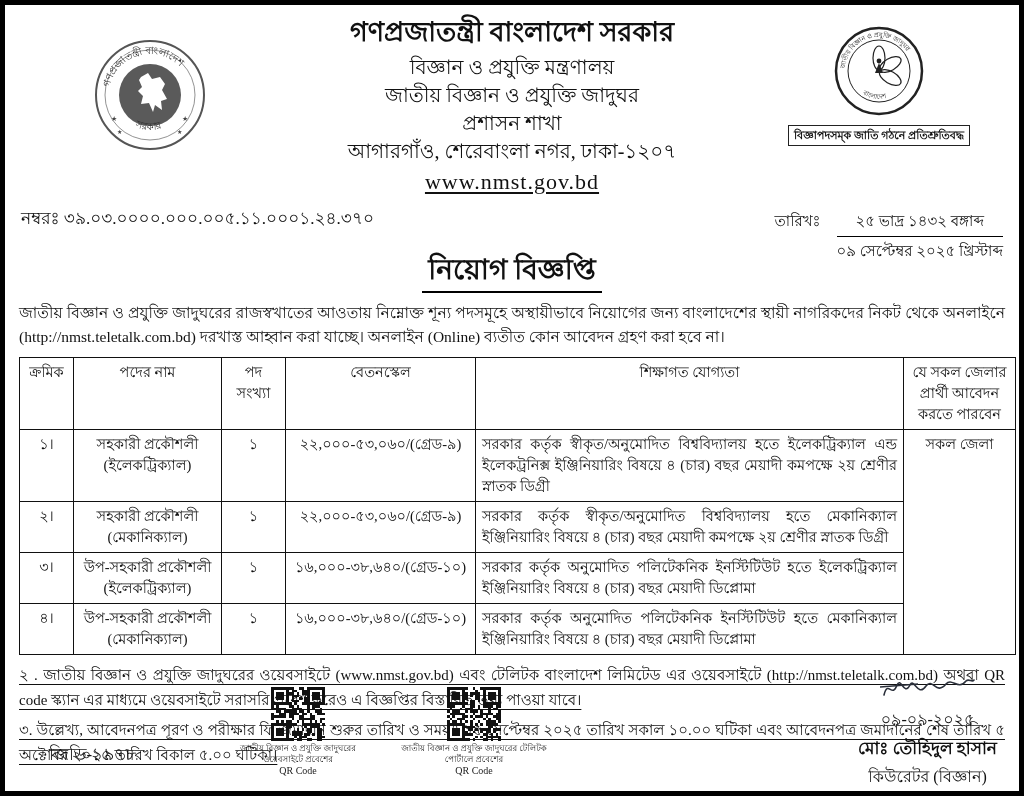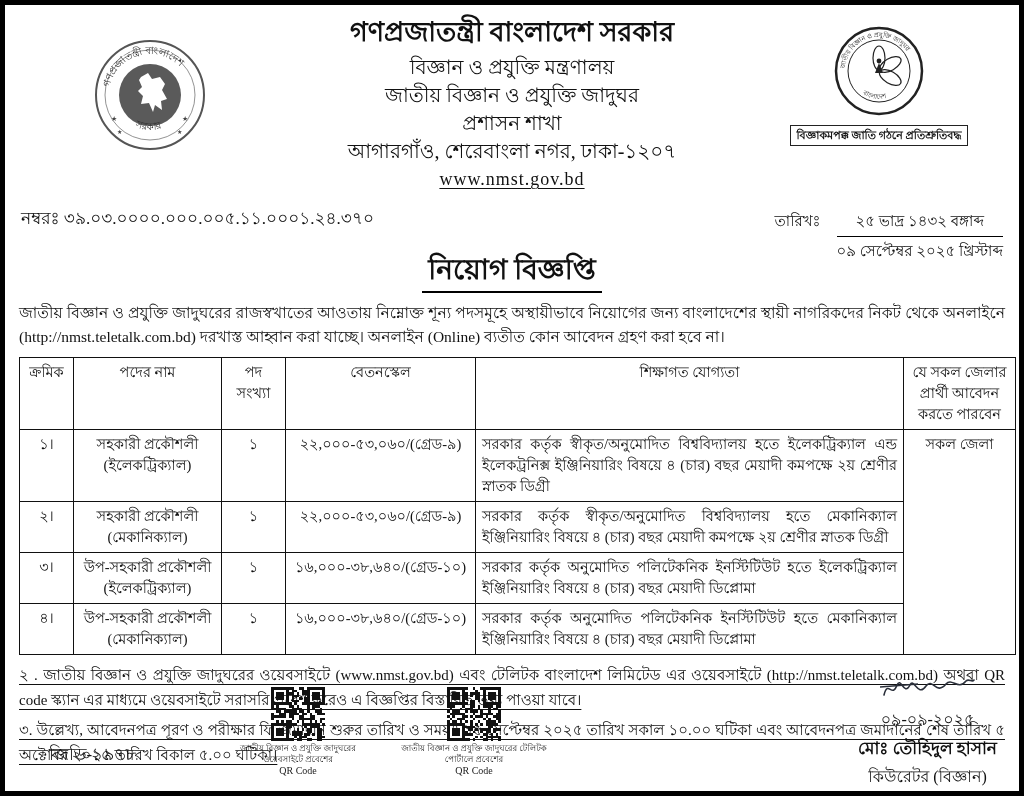--- a/index.html
+++ b/index.html
@@ -17,21 +17,21 @@
   .header{position:relative;height:196px;}
   .seal-left{position:absolute;left:86px;top:26px;width:118px;height:134px;}
   .seal-right{position:absolute;right:36px;top:20px;width:208px;text-align:center;}
   .seal-right .motto-box{
     display:inline-block;border:1.5px solid #222;padding:3px 5px;margin-top:4px;
     font-size:11px;line-height:1.2;font-weight:bold;color:#111;
   }
   .head-center{width:560px;margin:0 auto;padding-top:10px;text-align:center;line-height:1.3;}
   .h-gov{font-size:27px;font-weight:bold;margin-bottom:4px;}
   .h-line{font-size:20px;margin-bottom:2px;}
-  .h-web{font-size:18px;margin-top:4px;text-decoration:underline;text-underline-offset:3px;letter-spacing:1px;}
+  .h-web{font-size:22px;margin-top:4px;text-decoration:underline;text-underline-offset:3px;letter-spacing:1px;}
   
   .memo-row{position:relative;height:52px;}
   .memo-no{position:absolute;left:16px;top:4px;font-size:17px;}
   .date-block{position:absolute;right:16px;top:8px;display:flex;gap:16px;font-size:15px;align-items:flex-start;}
   .date-stack{text-align:center;}
   .date-stack .d-top{border-bottom:1.2px solid #000;padding:0 6px 2px 6px;}
   .date-stack .d-bot{padding-top:2px;}
   
   .title-wrap{text-align:center;margin-top:0px;}
   .doc-title{
@@ -113,21 +113,21 @@
         <circle cx="46" cy="36" r="2.4" fill="#222"></circle>
         <path id="musArcTop" d="M 12,46 A 34,34 0 1 1 80,46" fill="none"></path>
         <path id="musArcBot" d="M 18,46 A 28,28 0 0 0 74,46" fill="none"></path>
         <text font-size="6.6" fill="#222" font-family="Liberation Serif, serif">
           <textPath href="#musArcTop" startOffset="2%">জাতীয় বিজ্ঞান ও প্রযুক্তি জাদুঘর</textPath>
         </text>
         <text font-size="6.6" fill="#222" font-family="Liberation Serif, serif">
           <textPath href="#musArcBot" startOffset="30%">বাংলাদেশ</textPath>
         </text>
       </svg>
-      <div class="motto-box">বিজ্ঞাকমপক্ক জাতি গঠনে প্রতিশ্রুতিবদ্ধ</div>
+      <div class="motto-box">বিজ্ঞাপদসম্ক জাতি গঠনে প্রতিশ্রুতিবদ্ধ</div>
     </div>
 
     <div class="head-center">
       <div class="h-gov">গণপ্রজাতন্ত্রী বাংলাদেশ সরকার</div>
       <div class="h-line">বিজ্ঞান ও প্রযুক্তি মন্ত্রণালয়</div>
       <div class="h-line">জাতীয় বিজ্ঞান ও প্রযুক্তি জাদুঘর</div>
       <div class="h-line">প্রশাসন শাখা</div>
       <div class="h-line">আগারগাঁও, শেরেবাংলা নগর, ঢাকা-১২০৭</div>
       <div class="h-web">www.nmst.gov.bd</div>
     </div>

